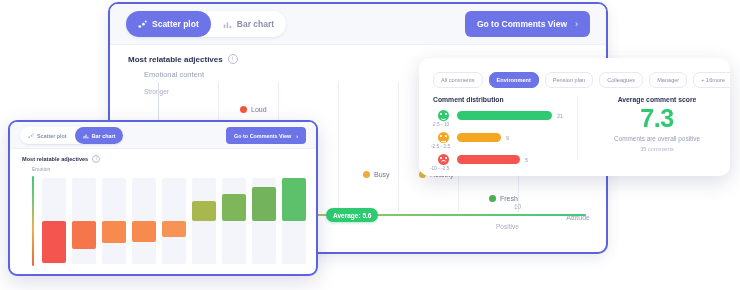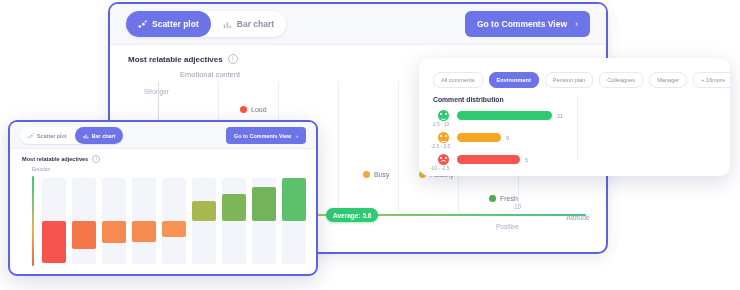--- a/index.html
+++ b/index.html
@@ -40,21 +40,21 @@
     background:#6c74e8;color:#fff;font-size:8.5px;font-weight:700;
     display:flex;align-items:center;gap:8px;padding:0 12px;white-space:nowrap;
   }
   .cta .chev{font-size:9px;font-weight:400;opacity:.9;}
 
   .panel-head{position:absolute;left:18px;top:50px;display:flex;align-items:center;gap:5px;}
   .panel-title{font-size:8px;font-weight:700;color:#2d3154;}
   .info-ico{width:8px;height:8px;border:1px solid #b9bdd2;border-radius:50%;
     color:#b9bdd2;font-size:6px;line-height:7px;text-align:center;}
 
-  .axis-y-label{position:absolute;left:34px;top:66px;font-size:7.5px;color:#9aa0b8;margin-left:36px;}
+  .axis-y-label{position:absolute;left:34px;top:66px;font-size:7.5px;color:#9aa0b8;}
   .axis-y-top{position:absolute;left:34px;top:84px;font-size:6.5px;color:#a9aec4;}
 
   
   .plot{position:absolute;left:20px;top:78px;width:456px;height:150px;}
   .gridv{position:absolute;top:0;width:1px;background:#eceef6;height:130px;}
   .gridv.axis0{background:#d9dce9;}
   .xaxis-line{position:absolute;left:0;bottom:16px;height:2px;width:456px;border-radius:2px;
     background:linear-gradient(90deg,#e8a33d 0%,#e8b24d 22%,#8dc46a 52%,#3ec97d 100%);}
   .tick{position:absolute;bottom:22px;font-size:6.5px;color:#a9aec4;}
   .subtick{position:absolute;bottom:2px;font-size:6.5px;color:#a9aec4;}
@@ -278,20 +278,26 @@
           <span class="mouth" style="border-top:1.6px solid #fff;border-radius:5px 5px 0 0;"></span>
         </div>
         <div class="rng" style="left:-3px;top:12px;">-10 - -2.5</div>
       </div>
       <div style="display:flex;align-items:center;">
         <div class="bar" style="width:63px;background:#f4564f;"></div>
         <span class="barval">5</span>
       </div>
     </div>
 
+    <div class="score">
+      <div style="font-size:6.8px;font-weight:700;color:#2d3154;">Average comment score</div>
+      <div class="score-num">7.3</div>
+      <div class="score-sub">Comments are overall positive</div>
+      <div class="score-cnt">35 comments</div>
+    </div>
   </div>
 
   <div class="card-bar">
     <div class="toolbar-sm">
       <div class="seg-sm">
         <div class="seg-btn-sm">
           <svg style="width:6px;height:6px;" viewBox="0 0 10 10">
             <circle cx="2" cy="7.2" r="1.6" fill="#b9bdd2"></circle>
               <circle cx="6" cy="4.6" r="1.6" fill="#b9bdd2"></circle>
             <circle cx="8.6" cy="1.6" r="1.2" fill="#b9bdd2"></circle>

